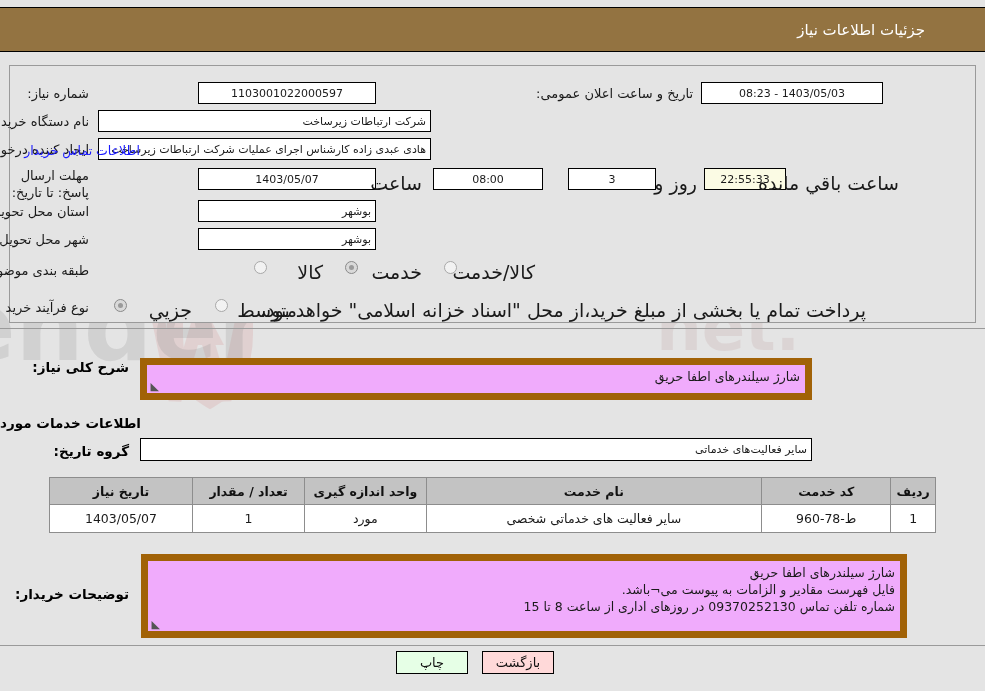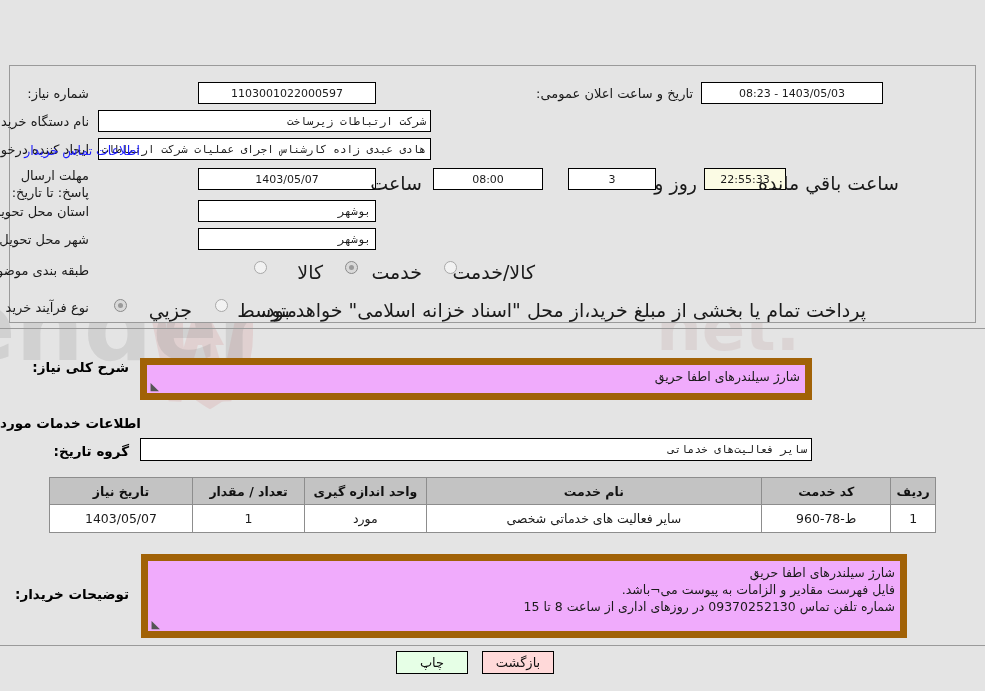--- a/index.html
+++ b/index.html
@@ -100,21 +100,21 @@
     font-size: 11px;
     color: #1a1a1a;
     display: flex;
     align-items: center;
     padding: 0 4px;
     z-index: 3;
     overflow: hidden;
     white-space: nowrap;
   }
   .box.center { justify-content: center; }
-  .box.right  { justify-content: flex-start; font-family: Liberation Mono, monospace; }
+  .box.right  { justify-content: flex-start; }
   .box.cream  { background: #fbfbe4; }
 
   
   .radio {
     position: absolute;
     width: 13px; height: 13px;
     border-radius: 50%;
     border: 1px solid #a8a8a8;
     background: #f2f2f2;
     box-sizing: border-box;
@@ -222,20 +222,23 @@
       <path d="M200 75 L225 160 L250 40" fill="none" stroke="#d9a5a5" stroke-width="13"></path>
     </g>
     <g opacity="0.22" fill="#8f8f8f" font-family="DejaVu Sans, sans-serif" font-size="96" font-weight="bold">
       <text x="265" y="120">AnaTender</text>
     </g>
     <g opacity="0.22" fill="#bfa0a0" font-family="DejaVu Sans, sans-serif" font-size="64" font-weight="bold">
       <text x="800" y="110">.net</text>
     </g>
   </svg>
 
+  <div class="header-bar">
+    <span class="header-title">جزئیات اطلاعات نیاز</span>
+  </div>
 
   <div class="panel" id="panel-top"></div>
 
   <div class="abs lbl" style="top:86px; right:896px;">شماره نیاز:</div>
   <div class="box center" style="top:82px; right:609px; width:178px; height:22px;">1103001022000597</div>
 
   <div class="abs lbl" style="top:86px; right:292px;">تاریخ و ساعت اعلان عمومی:</div>
   <div class="box center" style="top:82px; right:102px; width:182px; height:22px;">1403/05/03 - 08:23</div>
 
   <div class="abs lbl" style="top:114px; right:896px;">نام دستگاه خریدار:</div>

